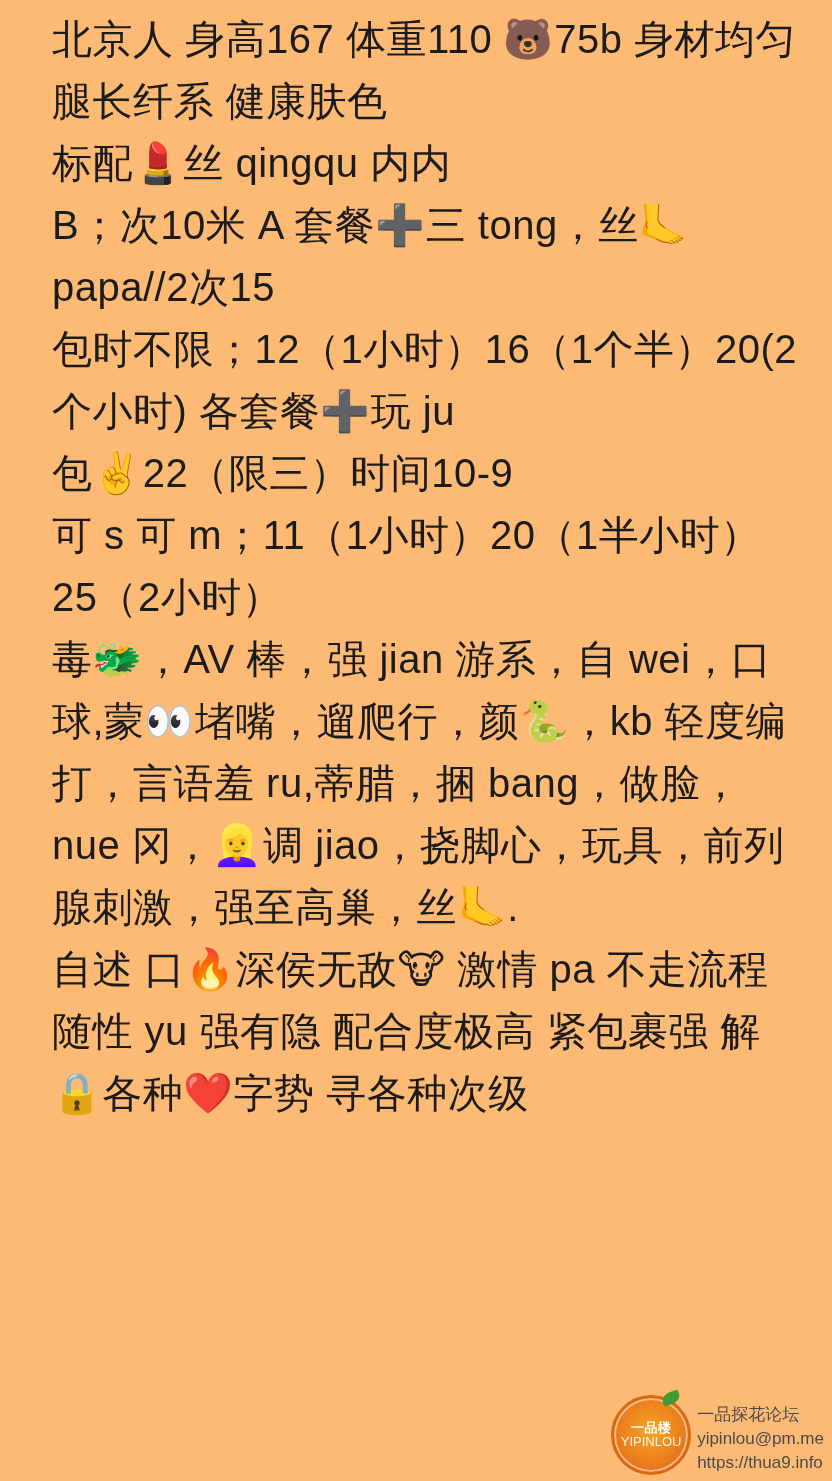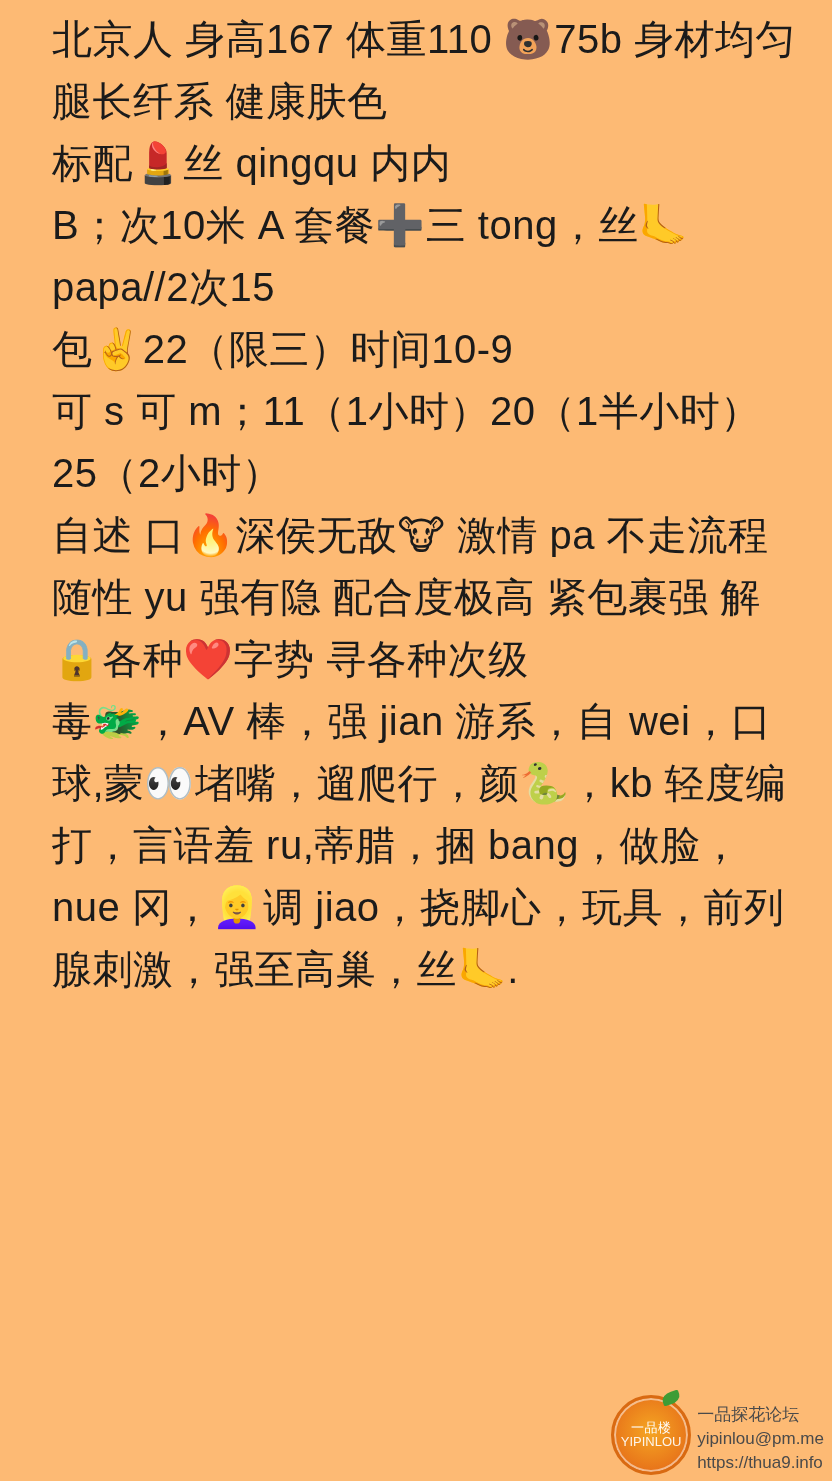--- a/index.html
+++ b/index.html
@@ -63,21 +63,21 @@
     top: -6px;
     right: 8px;
     width: 18px;
     height: 12px;
     background: #3f9c35;
     border-radius: 60% 10% 60% 10%;
     transform: rotate(-18deg);
   }
   .stamp-main {
     font-size: 13px;
-    font-weight: normal;
+    font-weight: bold;
     letter-spacing: 0.5px;
   }
   .stamp-sub {
     font-size: 13px;
     opacity: 0.9;
     margin-top: 2px;
   }
   .wm-text {
     display: flex;
     flex-direction: column;
@@ -90,24 +90,25 @@
   }
 </style>
 </head>
 <body>
 
 <div class="page">
   <div class="content">
     <p class="para">北京人 身高167 体重110 🐻75b 身材均匀 腿长纤系 健康肤色</p>
     <p class="para">标配💄丝 qingqu 内内</p>
     <p class="para">B；次10米 A 套餐➕三 tong，丝🦶papa//2次15</p>
+    <p class="para">包时不限；12（1小时）16（1个半）20(2个小时) 各套餐➕玩 ju</p>
     <p class="para">包✌️22（限三）时间10-9</p>
     <p class="para">可 s 可 m；11（1小时）20（1半小时）25（2小时）</p>
+    <p class="para">毒🐲，AV 棒，强 jian 游系，自 wei，口球,蒙👀堵嘴，遛爬行，颜🐍，kb 轻度编打，言语羞 ru,蒂腊，捆 bang，做脸，nue 冈，👱‍♀️调 jiao，挠脚心，玩具，前列腺刺激，强至高巢，丝🦶.</p>
     <p class="para">自述 口🔥深侯无敌🐮 激情 pa 不走流程 随性 yu 强有隐 配合度极高 紧包裹强 解🔒各种❤️字势 寻各种次级</p>
-    <p class="para">毒🐲，AV 棒，强 jian 游系，自 wei，口球,蒙👀堵嘴，遛爬行，颜🐍，kb 轻度编打，言语羞 ru,蒂腊，捆 bang，做脸，nue 冈，👱‍♀️调 jiao，挠脚心，玩具，前列腺刺激，强至高巢，丝🦶.</p>
   </div>
 
   <div class="watermark">
     <div class="stamp">
       <div class="leaf"></div>
       <div class="stamp-main">一品楼</div>
       <div class="stamp-sub">YIPINLOU</div>
     </div>
     <div class="wm-text">
       <span>一品探花论坛</span>

